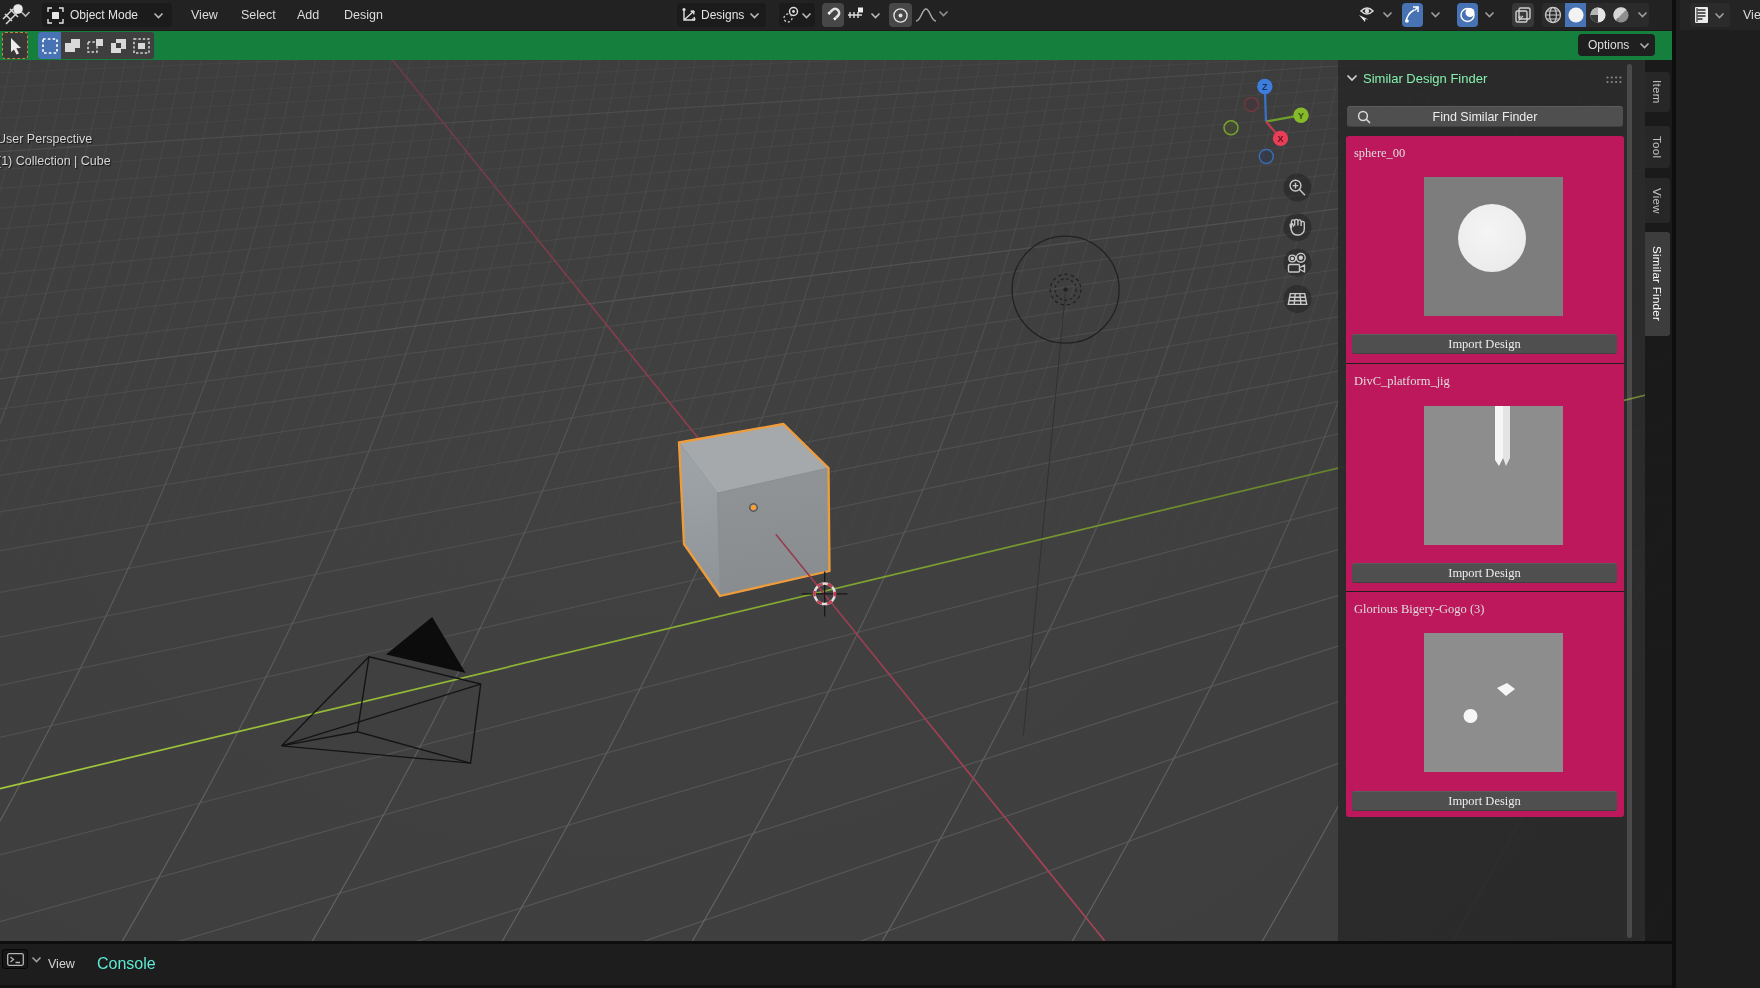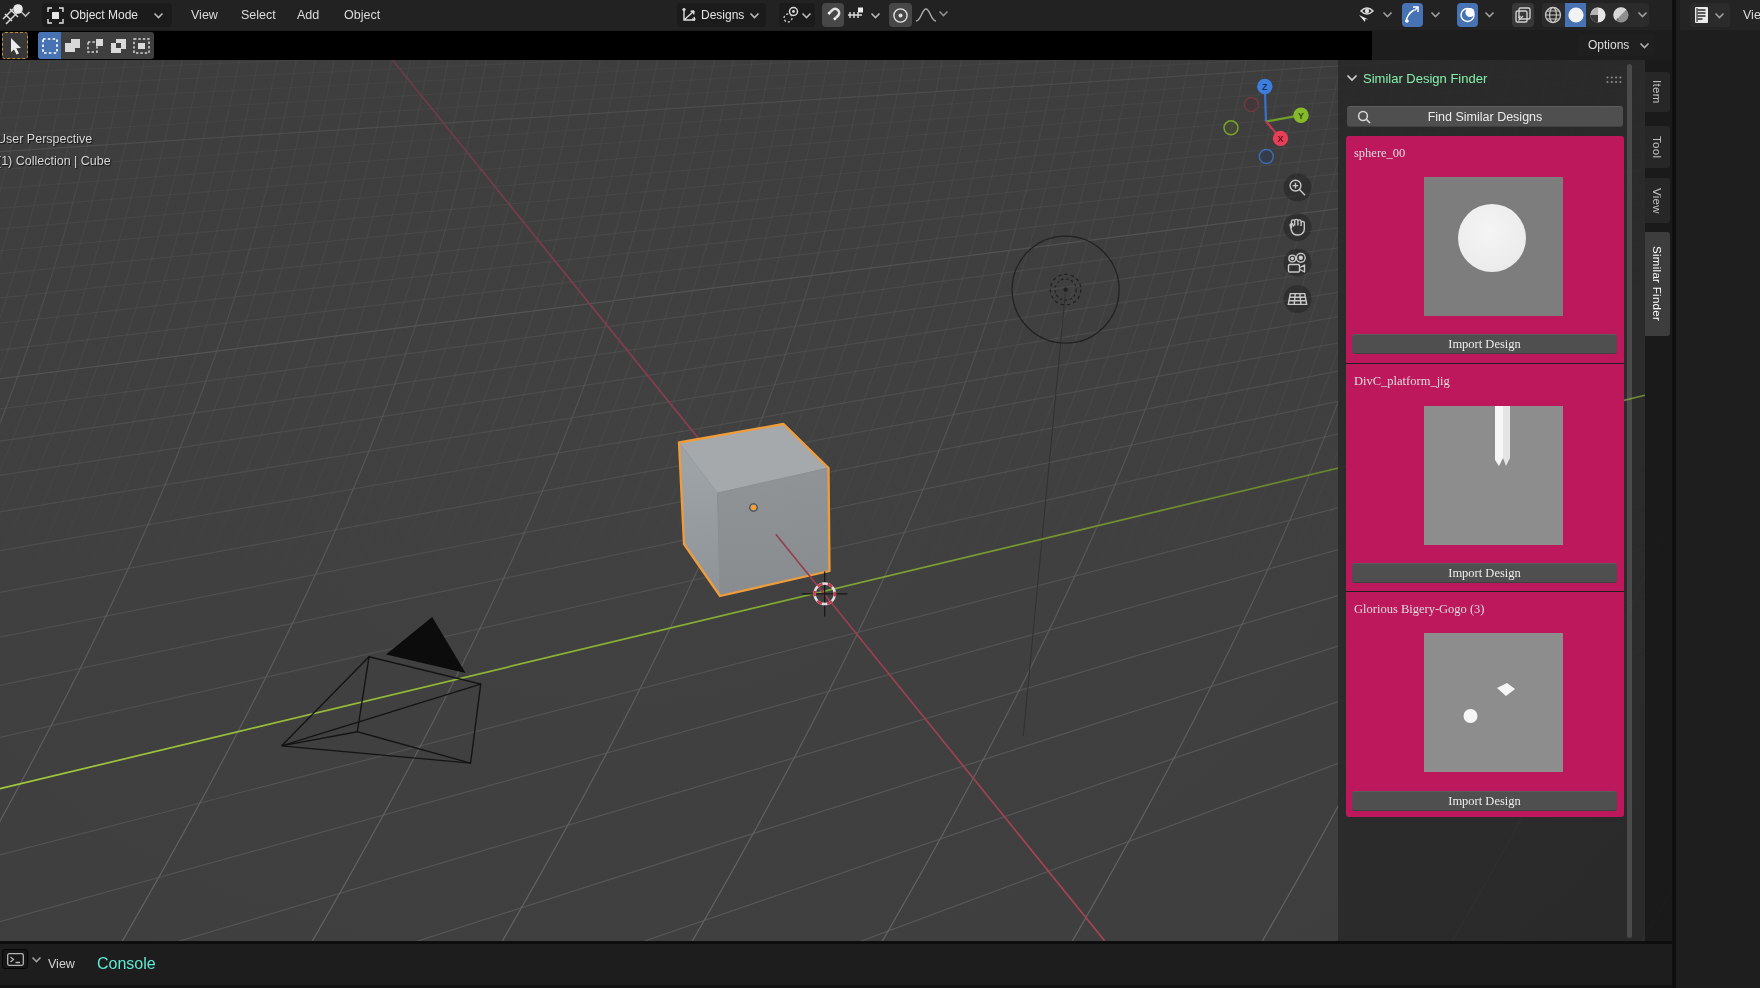--- a/index.html
+++ b/index.html
@@ -1,19 +1,19 @@
 <!DOCTYPE html>
 <html><head><meta charset="utf-8">
 <style>
 html,body{margin:0;padding:0;width:1760px;height:988px;overflow:hidden;background:#1d1d1d;
 font-family:"Liberation Sans",sans-serif;-webkit-font-smoothing:antialiased;}
 *{box-sizing:border-box;}
 .abs{position:absolute;}
 #hdr1{left:0;top:0;width:1672px;height:30px;background:#222222;}
-#hdr2{left:0;top:30px;width:1372px;height:30px;background:#000000;border-top:1px solid #1c1c1c;}
+#hdr2{left:0;top:30px;width:1672px;height:30px;background:#15803d;border-top:1px solid #1c1c1c;}
 .menu{position:absolute;top:0;height:30px;line-height:30px;color:#dcdcdc;font-size:12.5px;}
 .pill{position:absolute;background:#1b1b1b;border-radius:4px;color:#e3e3e3;font-size:12px;}
 #viewport{left:0;top:60px;width:1672px;height:881px;background:radial-gradient(ellipse 1500px 950px at 620px 450px,#414141 0%,#3f3f3f 55%,#3b3b3b 100%);overflow:hidden;}
 .ovtext{position:absolute;color:#d6d6d6;font-size:12.5px;text-shadow:1px 1px 1px rgba(0,0,0,.7);white-space:nowrap;}
 #sidebar{left:1338px;top:60px;width:307px;height:881px;background:rgba(41,41,41,0.89);}
 #panelbox{position:absolute;left:8px;top:76px;width:278px;height:681px;background:#be185d;border-radius:3px;font-family:Liberation Serif, serif;}
 .btn{position:absolute;background:#4f4f4f;border-radius:3px;color:#ececec;font-size:12.5px;text-align:center;border-top:1px solid #5c5c5c;border-bottom:1px solid #404040;}
 .itemlabel{position:absolute;left:8px;color:#dedede;font-size:12.5px;white-space:nowrap;}
 .pimg{position:absolute;left:78px;width:139px;height:139px;}
 .sep{position:absolute;left:0;width:278px;height:1px;background:#1e1e1e;}
@@ -46,21 +46,21 @@
       <rect x="5" y="5" width="7" height="7" fill="#e6e6e6" rx="0.5"></rect>
     </svg>
     <span style="margin-left:28px">Object Mode</span>
     <svg class="abs" style="right:8px;top:9px" width="11" height="8">
         <path d="M1.5 1.5 l4 4 l4 -4" stroke="#b9b9b9" stroke-width="1.6" fill="none"></path>
       </svg>
   </div>
   <div class="menu" style="left:191px">View</div>
   <div class="menu" style="left:241px">Select</div>
   <div class="menu" style="left:297px">Add</div>
-  <div class="menu" style="left:344px">Object</div>
+  <div class="menu" style="left:344px">Design</div>
 
   <div class="pill" style="left:677px;top:3px;width:89px;height:24px;line-height:24px;">
     <svg class="abs" style="left:4px;top:4px" width="16" height="16" viewBox="0 0 16 16">
       <g stroke="#dcdcdc" stroke-width="1.4" fill="none">
         <path d="M3 2 v11 h11 M3 13 L13 4"></path>
         <path d="M13 4 l-3.4 0.3 M13 4 l-0.3 3.4 M14 13 l-3 -1 M14 13 l-1 -3"></path>
       </g>
       <circle cx="3" cy="2.5" r="1.6" fill="#dcdcdc"></circle>
     </svg>
     <span style="margin-left:24px">Designs</span>
@@ -467,21 +467,21 @@
         <circle cx="1.5" cy="1.5" r="1.1"></circle>
         <circle cx="5.8" cy="1.5" r="1.1"></circle>
         <circle cx="10.1" cy="1.5" r="1.1"></circle>
         <circle cx="14.4" cy="1.5" r="1.1"></circle>
     <circle cx="1.5" cy="6" r="1.1"></circle>
         <circle cx="5.8" cy="6" r="1.1"></circle>
         <circle cx="10.1" cy="6" r="1.1"></circle>
         <circle cx="14.4" cy="6" r="1.1"></circle>
       </g>
   </svg>
-  <div class="btn" style="left:9px;top:46px;width:276px;height:21px;line-height:20px;">Find Similar Designs</div>
+  <div class="btn" style="left:9px;top:46px;width:276px;height:21px;line-height:20px;">Find Similar Finder</div>
   <svg class="abs" style="left:19px;top:50px" width="15" height="15" viewBox="0 0 15 15">
     <circle cx="6" cy="6" r="4.4" stroke="#dadada" stroke-width="1.5" fill="none"></circle>
     <path d="M9.4 9.4 L13 13" stroke="#dadada" stroke-width="1.5"></path>
   </svg>
 
   <div id="panelbox">
     <div class="itemlabel" style="top:10px">sphere_00</div>
     <div class="pimg" style="top:41px;background:#7d7d7d;">
       <svg width="139" height="139">
         <defs>

